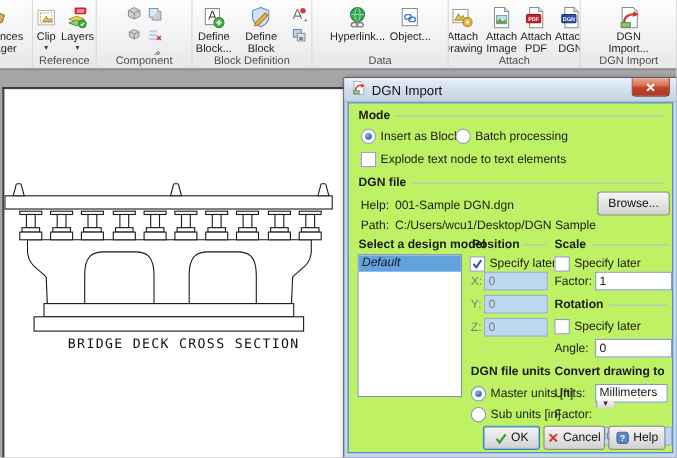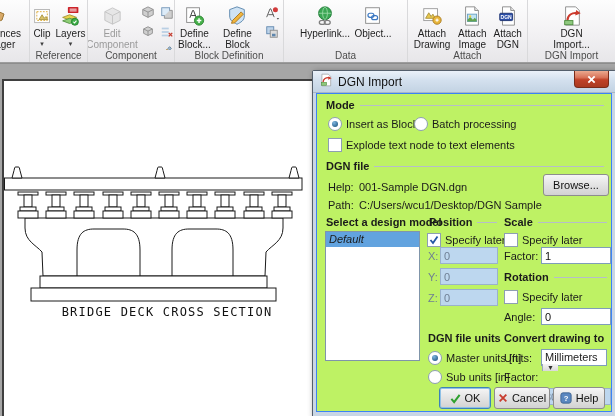--- a/index.html
+++ b/index.html
@@ -117,29 +117,20 @@
         </span>
         <span>Layers</span>
         <span class="darr">▾</span>
       </div>
     </div>
     <div class="glabel">Reference</div>
   </div>
 
   <div class="rgroup" style="width:86px">
     <div class="rbtns">
-      <div class="rbtn disabled" style="width:50px">
-        <span class="ric">
-          <svg width="23" height="23" viewBox="0 0 24 24">
-              <path d="M12 3l8 4v9l-8 4-8-4V7z" fill="#d8d8d8" stroke="#9c9c9c"></path>
-              <path d="M12 11v9M4 7l8 4 8-4" fill="none" stroke="#9c9c9c"></path>
-            </svg>
-        </span>
-        <span>Edit Component</span>
-      </div>
       <div class="smallcol">
         <span class="sbtn">
             <svg width="14" height="14" viewBox="0 0 16 16">
               <path d="M8 1l6 3v6l-6 3-6-3V4z" fill="#cfcfcf" stroke="#8c8c8c"></path>
               <path d="M8 7v6M2 4l6 3 6-3" fill="none" stroke="#8c8c8c"></path>
             </svg>
           </span>
         <span class="sbtn">
             <svg width="14" height="14" viewBox="0 0 16 16">
               <rect x="2" y="2" width="9" height="9" fill="#dcebf8" stroke="#6f93b5"></rect>
@@ -257,20 +248,31 @@
         <span class="ric">
           <svg width="22" height="22" viewBox="0 0 24 24">
               <path d="M5 2h10l4 4v16H5z" fill="#fff" stroke="#8a8a8a"></path>
               <path d="M15 2v4h4" fill="#e3e3e3" stroke="#8a8a8a"></path>
               <rect x="7" y="10" width="10" height="8" fill="#bfe3f2" stroke="#6aa0c0"></rect>
               <path d="M7 16l3-3 3 3 2-2 2 2v2H7z" fill="#63a34f"></path>
               <circle cx="10" cy="12.5" r="1.2" fill="#f2d23c"></circle>
             </svg>
         </span>
         <span>Attach Image</span>
+      </div>
+      <div class="rbtn" style="width:34px">
+        <span class="ric">
+          <svg width="22" height="22" viewBox="0 0 24 24">
+              <path d="M6 2h9l4 4v16H6z" fill="#fff" stroke="#8a8a8a"></path>
+              <path d="M15 2v4h4" fill="#e3e3e3" stroke="#8a8a8a"></path>
+              <rect x="3" y="9" width="14" height="8" rx="1" fill="#cc2229" stroke="#8e1418"></rect>
+              <text x="10" y="15.2" font-size="5.5" fill="#fff" text-anchor="middle" font-weight="bold">PDF</text>
+            </svg>
+        </span>
+        <span>Attach PDF</span>
       </div>
       <div class="rbtn" style="width:34px">
         <span class="ric">
           <svg width="22" height="22" viewBox="0 0 24 24">
               <path d="M6 2h9l4 4v16H6z" fill="#fff" stroke="#8a8a8a"></path>
               <path d="M15 2v4h4" fill="#e3e3e3" stroke="#8a8a8a"></path>
               <rect x="3" y="9" width="14" height="8" rx="1" fill="#2b4ea8" stroke="#1a3070"></rect>
               <text x="10" y="15.2" font-size="5.5" fill="#fff" text-anchor="middle" font-weight="bold">DGN</text>
             </svg>
         </span>

